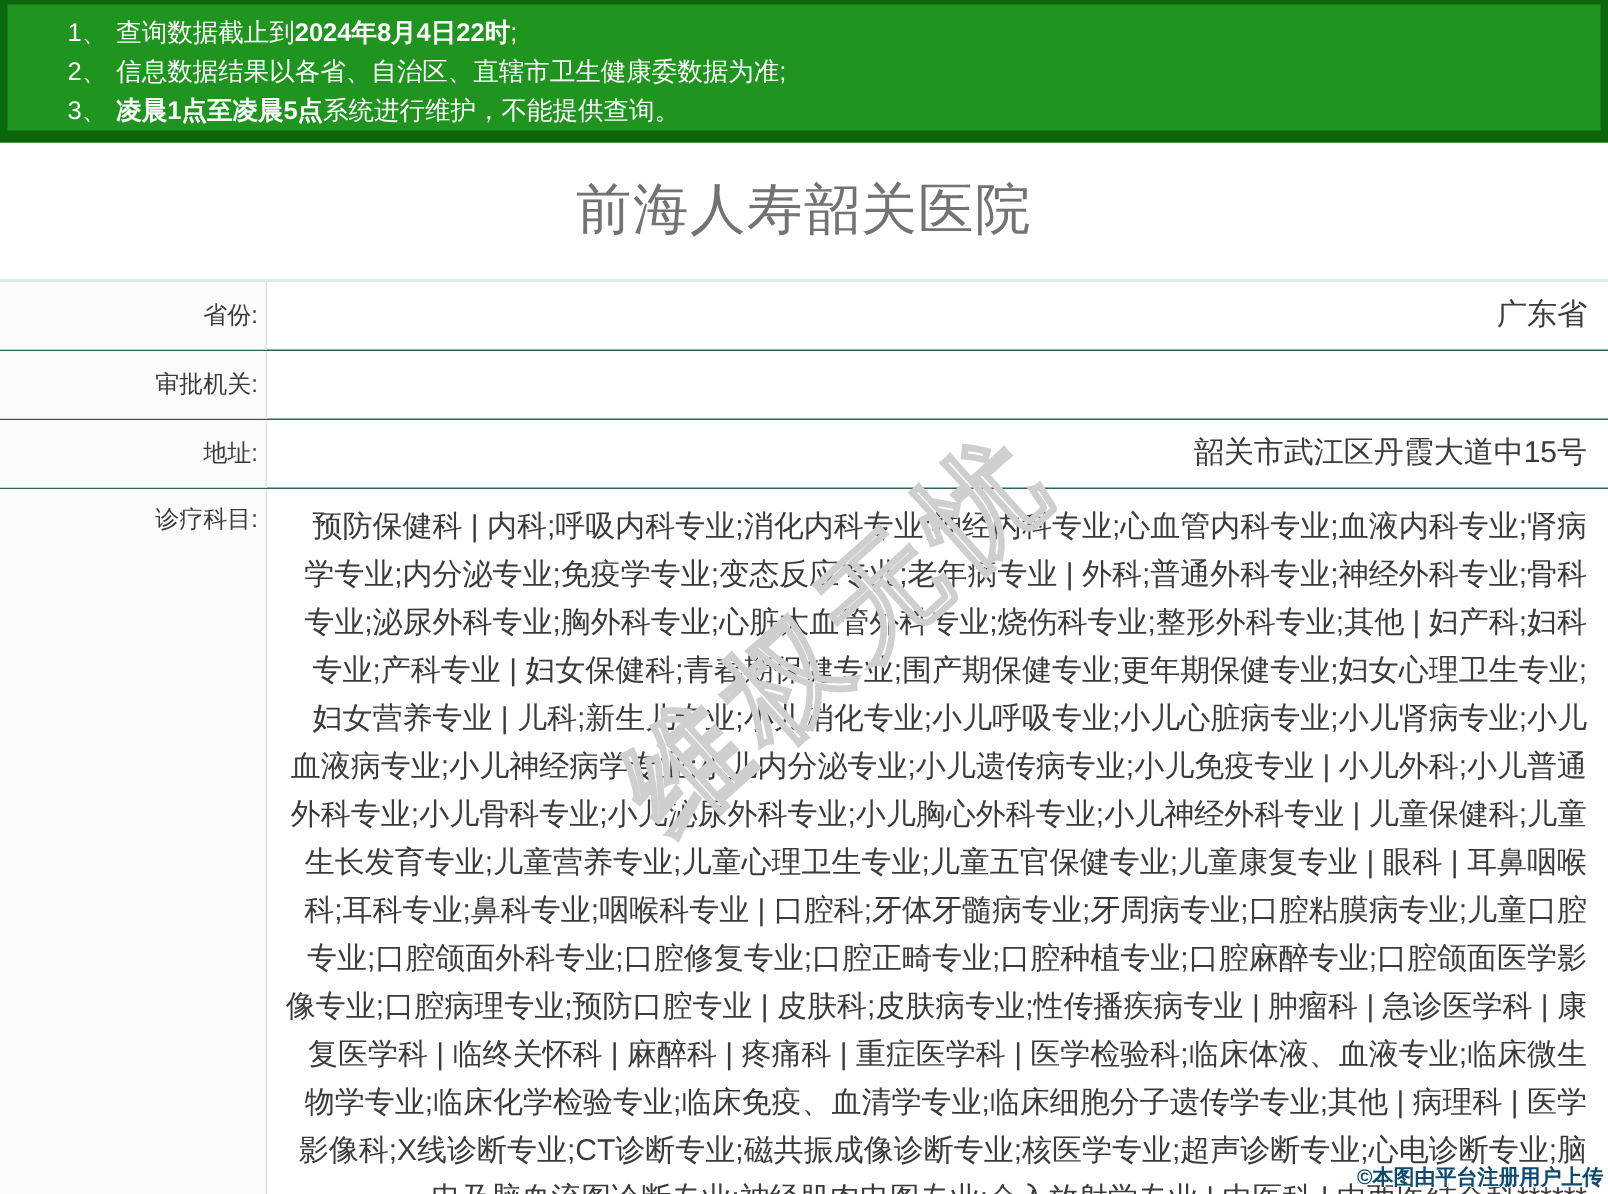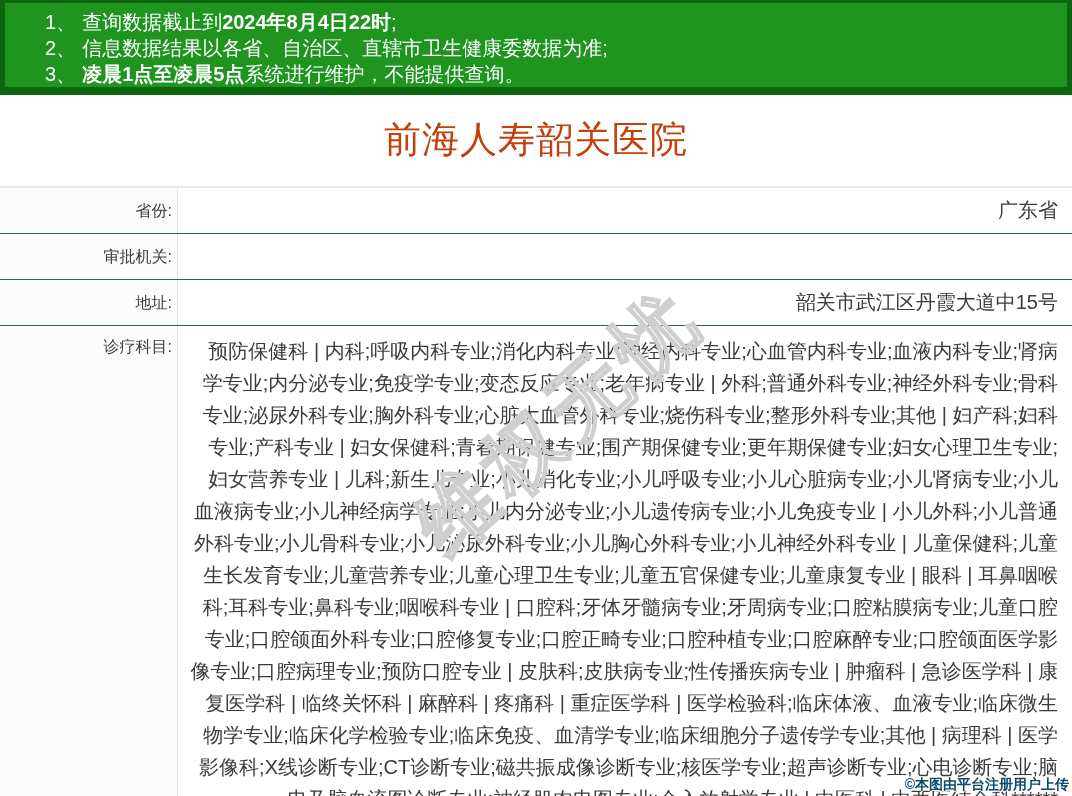--- a/index.html
+++ b/index.html
@@ -8,31 +8,31 @@
 
   
   .banner {
     width:1072px; height:95px;
     background:#1f941f;
     border:5px solid #0b670b;
     border-top-width:3px; border-bottom-width:8px;
     padding:6px 0 0 40px;
     color:#ffffff;
   }
-  .notice-line { font-size:20px; line-height:26px; white-space:nowrap; }
+  .notice-line { font-size:17px; line-height:26px; white-space:nowrap; }
   .notice-line b { font-weight:bold; }
   .notice-num { margin-right:6px; }
 
   
   .title {
     margin-top:22px;
     text-align:center;
     font-size:37px;
     font-weight:400;
-    color:#c2410c;
+    color:#737373;
     letter-spacing:1px;
     height:46px; line-height:46px;
   }
 
   
   .info-table {
     margin-top:23px;
     width:1072px;
     border-top:2px solid #e2eae6;
     text-align:right;

